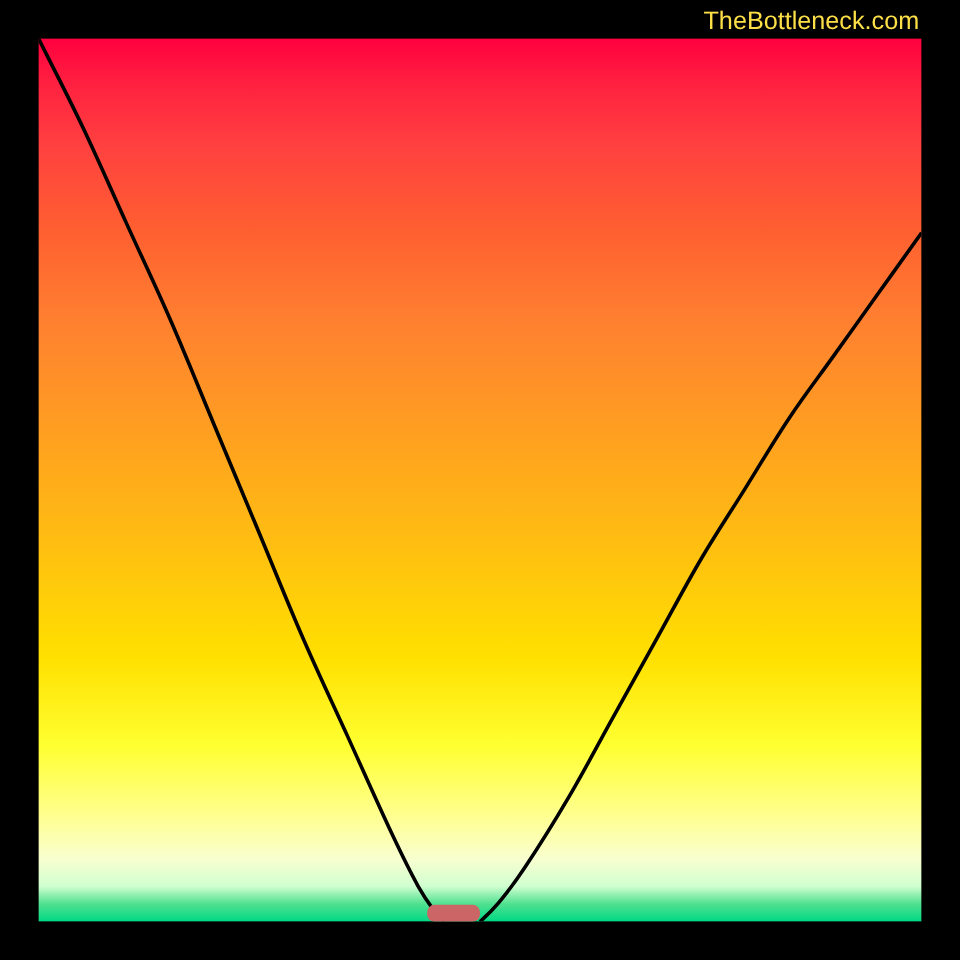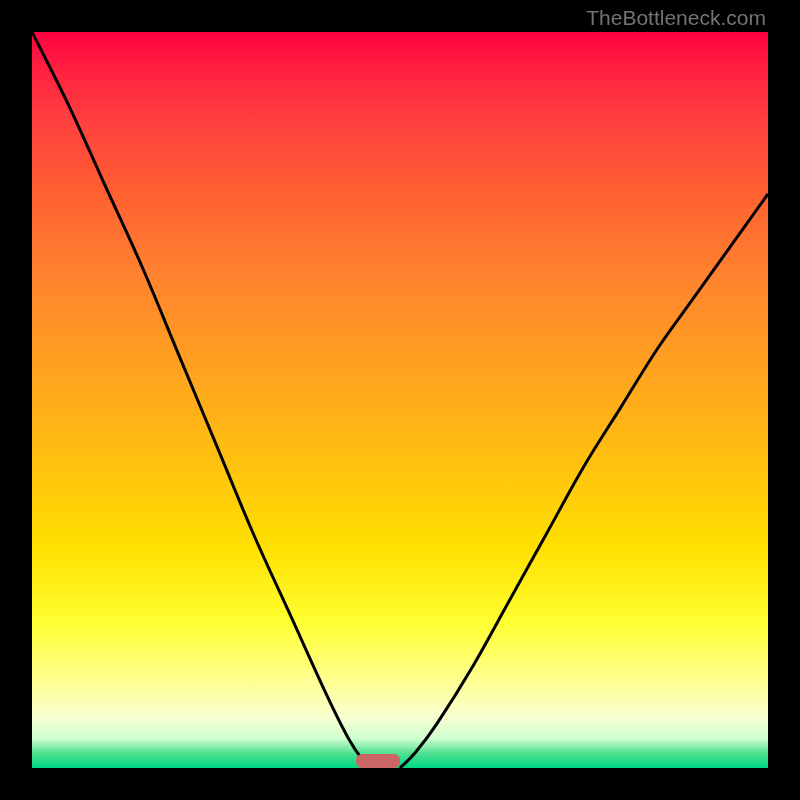--- a/index.html
+++ b/index.html
@@ -40,21 +40,21 @@
       #ffff90 88%,
       #f8ffd0 93%,
       #d0ffd0 96%,
       #50e090 98%,
       #00d884 100%);
   }
   .watermark {
     position: absolute;
     top: 6px;
     right: 34px;
-    color: #737373;
+    color: #fde047;
     font-size: 21px;
     font-weight: 500;
     z-index: 10;
   }
   .curve-svg {
     position: absolute;
     top: 32px;
     left: 32px;
     width: 736px;
     height: 736px;

